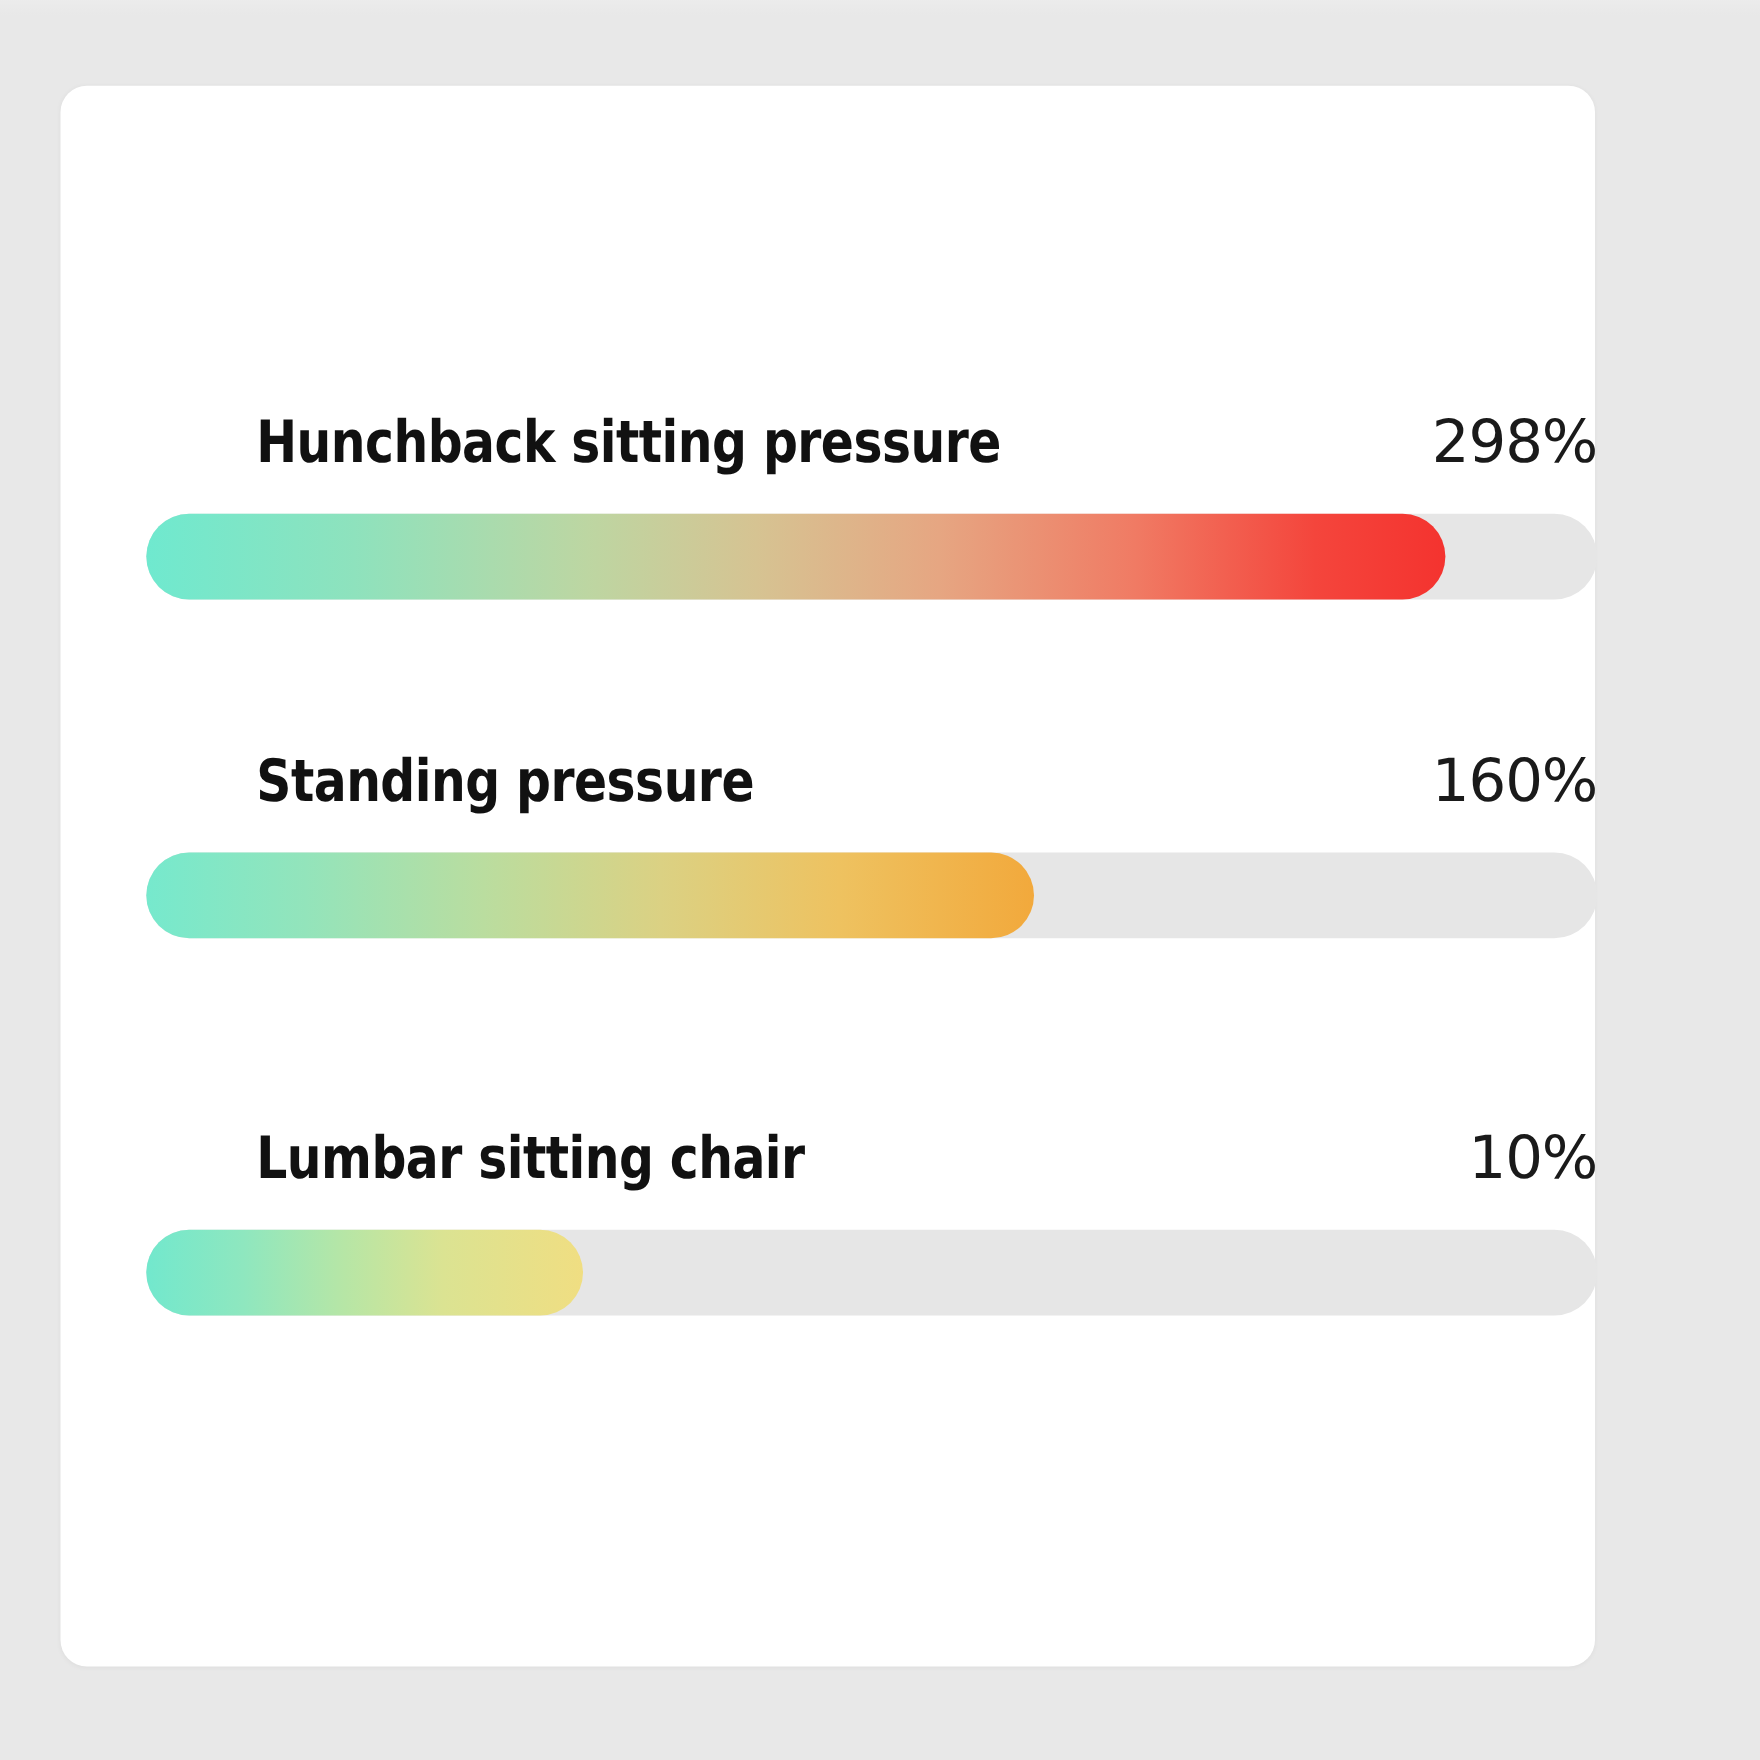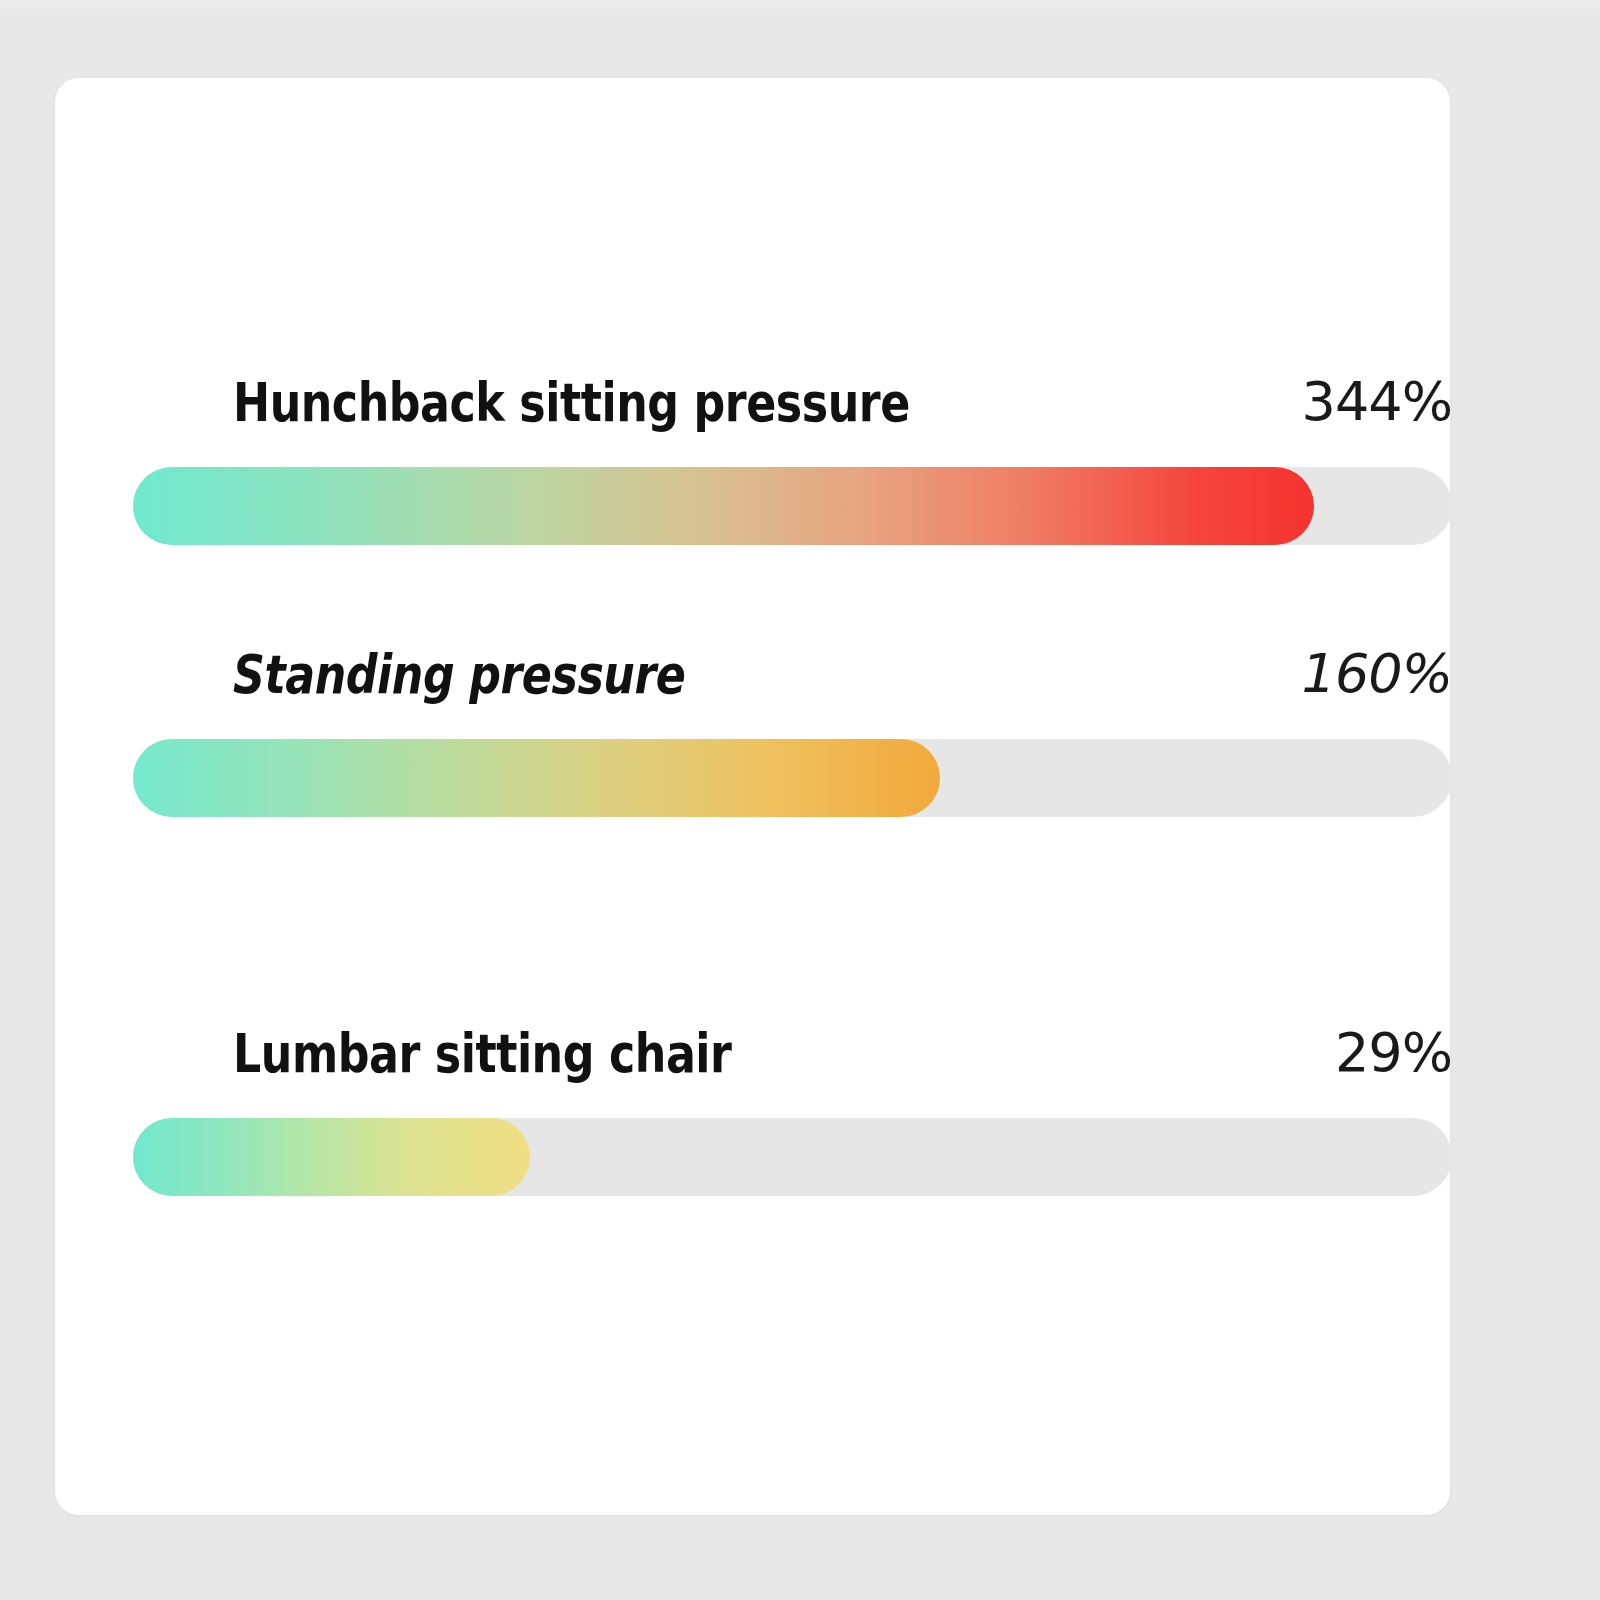--- a/index.html
+++ b/index.html
@@ -46,21 +46,21 @@
     width: 100%;
     height: 100%;
   }
 
   .metric-row {
     position: absolute;
     left: 78px;           
     width: 1319px;        
   }
   .metric-row.r0 { top: 287px; }   
-  .metric-row.r1 { top: 559px; font-style: italic; }
+  .metric-row.r1 { top: 595px; }
   .metric-row.r2 { top: 938px; }
 
   .metric-head {
     position: relative;
     height: 74px;
     display: flex;
     align-items: center;
     justify-content: space-between;
   }
 
@@ -140,41 +140,41 @@
 <body style="background: rgb(232, 232, 232);">
 
 <div class="top-artifact"></div>
 
 <div class="card" style="background: rgb(255, 255, 255); border-radius: 24px;">
   <div class="rows">
 
     <div class="metric-row r0">
       <div class="metric-head">
         <span class="metric-label">Hunchback sitting pressure</span>
-        <span class="metric-value">344%</span>
+        <span class="metric-value">298%</span>
       </div>
       <div class="bar-track" style="background: rgb(230, 230, 230);">
         <div class="bar-fill g0" style="width: 89.5%;"></div>
       </div>
     </div>
 
     <div class="metric-row r1">
       <div class="metric-head">
         <span class="metric-label">Standing pressure</span>
         <span class="metric-value">160%</span>
       </div>
       <div class="bar-track" style="background: rgb(230, 230, 230);">
         <div class="bar-fill g1" style="width: 61.2%;"></div>
       </div>
     </div>
 
     <div class="metric-row r2">
       <div class="metric-head">
         <span class="metric-label">Lumbar sitting chair</span>
-        <span class="metric-value">29%</span>
+        <span class="metric-value">10%</span>
       </div>
       <div class="bar-track" style="background: rgb(230, 230, 230);">
         <div class="bar-fill g2" style="width: 30.1%;"></div>
       </div>
     </div>
 
   </div>
 </div>
 
 </body></html>

